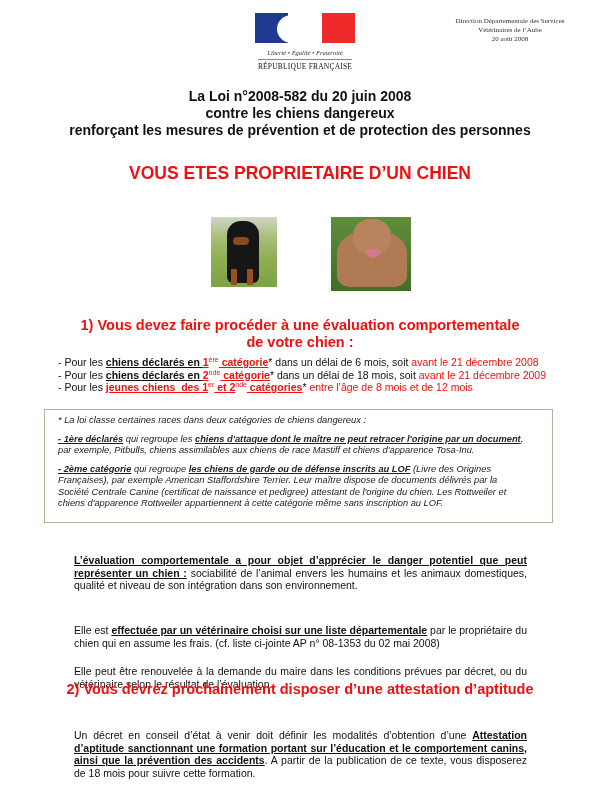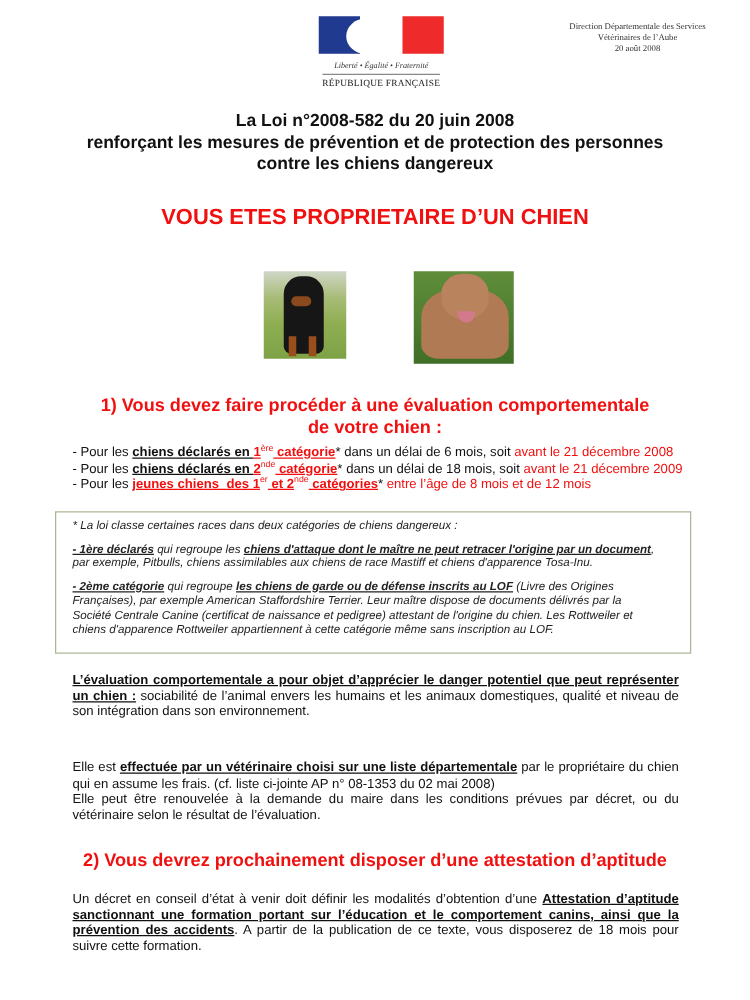--- a/index.html
+++ b/index.html
@@ -57,21 +57,21 @@
   #deadlines { left: 58px; top: 356px; width: 540px; font-size: 10.5px; line-height: 12.5px; }
   #deadlines .row { white-space: nowrap; }
 
   #note-box { left: 44px; top: 409px; width: 509px; height: 114px;
     border: 1px solid #a9b896; box-sizing: border-box; }
   #note-box .inner { position:absolute; left:13px; top:5px; width:485px;
     font-size: 9.3px; line-height: 11.5px; font-style: italic; color:#222; }
   #note-box p { margin: 0 16px 7px 0; }
 
   .para { left: 58px; width: 485px; font-size: 10.5px; line-height: 12.5px; color:#111; text-align: justify; }
-  .para p { margin: 0; }
+  .para p { margin: 16px; }
   #para-eval { top: 538px; }
   #para-vet { top: 608px; }
 
   #section2-title { left: 40px; top: 681px; width: 520px; text-align: center;
     font-weight: bold; font-size: 14.5px; line-height: 17px; color:#f01010; }
 
   #para-attest { top: 713px; }
 </style>
 </head>
 <body>
@@ -89,22 +89,22 @@
 </div>
 
 <div id="header-right" class="abs">
   <div>Direction Départementale des Services</div>
   <div>Vétérinaires de l’Aube</div>
   <div>20 août 2008</div>
 </div>
 
 <div id="law-title" class="abs">
   <div>La Loi n°2008-582 du 20 juin 2008</div>
+  <div>contre les chiens dangereux</div>
   <div>renforçant les mesures de prévention et de protection des personnes</div>
-  <div>contre les chiens dangereux</div>
 </div>
 
 <div id="main-title" class="abs">
   <div>VOUS ETES PROPRIETAIRE D’UN CHIEN</div>
 </div>
 
 <div id="dog1" class="dogpic">
   <div class="rott-body"></div>
     <div class="rott-tan"></div>
     <div class="rott-leg1"></div>

